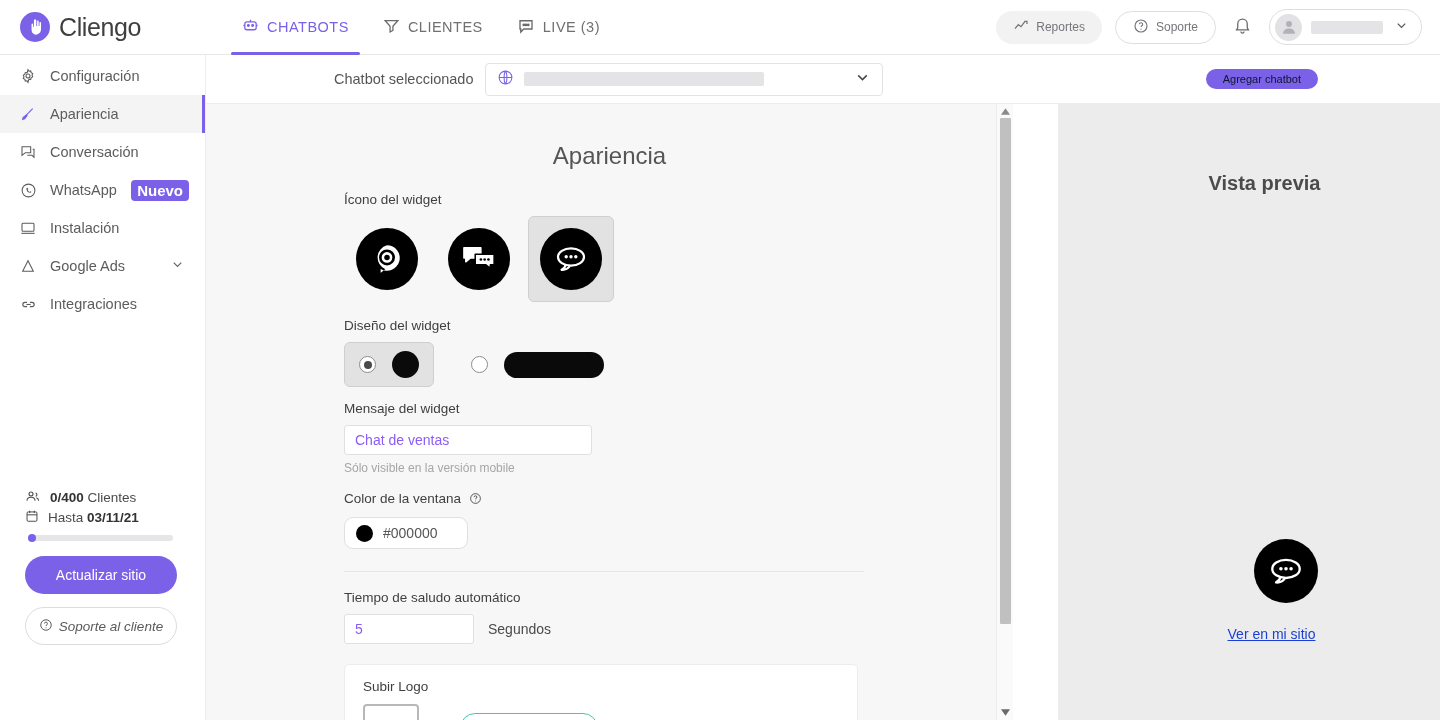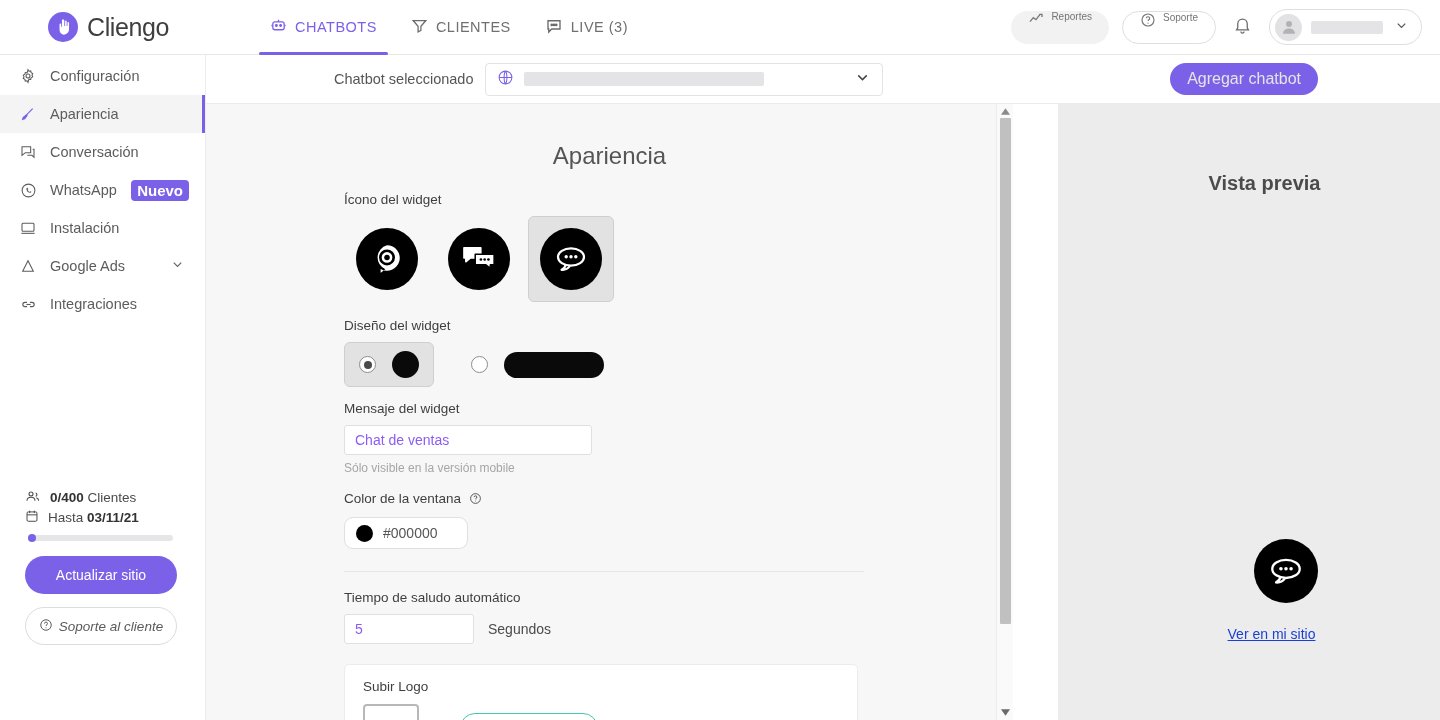--- a/index.html
+++ b/index.html
@@ -9,21 +9,21 @@
     background: #ffffff;
     overflow: hidden;
     color: #4a4a4a;
   }
   .app { position: relative; width: 1440px; height: 720px; }
 
   
   .topbar {
     position: absolute; top: 0; left: 0; width: 1440px; height: 55px;
     background: #fff; border-bottom: 1px solid #e8e8e8;
-    display: flex; align-items: center; padding-left: 28px;
+    display: flex; align-items: center;
   }
   .brand { display: flex; align-items: center; gap: 9px; padding-left: 20px; width: 210px; }
   .brand-mark {
     width: 30px; height: 30px; border-radius: 50%;
     background: #7b61e8; display: flex; align-items: center; justify-content: center;
   }
   .brand-name { font-size: 25px; color: #3f3f3f; letter-spacing: -0.4px; }
 
   .nav-tabs { display: flex; align-items: center; height: 55px; margin-left: 15px; }
   .nav-tab {
@@ -34,23 +34,23 @@
   .nav-tab.active { color: #7b61e8; font-weight: 500; }
   .nav-tab.active::after {
     content: ""; position: absolute; left: 6px; right: 6px; bottom: 0;
     height: 3px; background: #7b61e8; border-radius: 2px;
   }
 
   .top-right {
     margin-left: auto; display: flex; align-items: center; gap: 13px; padding-right: 18px;
   }
   .pill {
-    display: flex; gap: 7px;
+    display: flex; align-items: center; gap: 7px;
     height: 33px; padding: 0 17px; border-radius: 17px;
-    font-size: 10px; color: #75757a; cursor: pointer;
+    font-size: 12px; color: #75757a; cursor: pointer;
   }
   .pill.filled { background: #f2f2f2; }
   .pill.outline { background: #fff; border: 1px solid #dedede; }
   .bell { cursor: pointer; padding: 4px; }
   .avatar-box {
     display: flex; align-items: center; gap: 9px;
     height: 36px; padding: 0 12px 0 5px; border-radius: 19px;
     border: 1px solid #dedede; background: #fff; cursor: pointer;
   }
   .avatar {
@@ -103,22 +103,22 @@
     position: absolute; left: 206px; top: 55px; width: 1234px; height: 49px;
     background: #fff; border-bottom: 1px solid #ececec; display: flex; align-items: center;
   }
   .sub-label { font-size: 14.5px; color: #555; margin-left: 128px; margin-right: 12px; }
   .chatbot-select {
     width: 398px; height: 33px; border: 1px solid #e3e3e3; border-radius: 4px; background: #fff;
     display: flex; align-items: center; padding: 0 11px; gap: 10px; cursor: pointer;
   }
   .chev-sel { margin-left: auto; color: #444; }
   .btn-add {
-    margin-left: auto; margin-right: 122px; height: 32px; padding: 0 17px; border-radius: 16px;
-    background: #7b61e8; color: #e5e5e5; border: none; font-size: 16px; cursor: pointer; font-family: inherit;
+    margin-left: auto; margin-right: 122px; height: 20px; padding: 0 17px; border-radius: 16px;
+    background: #7b61e8; color: #0f172a; border: none; font-size: 11px; cursor: pointer; font-family: inherit;
   }
 
   
   .form-panel {
     position: absolute; left: 206px; top: 104px; width: 807px; height: 616px;
     background: #f7f7f7; overflow: hidden;
   }
   .form-inner { padding: 0; position: relative; }
   .page-title { text-align: center; font-size: 24px; color: #555; font-weight: normal; margin-top: 38px; }
   .field-block { margin-left: 138px; width: 520px; }

